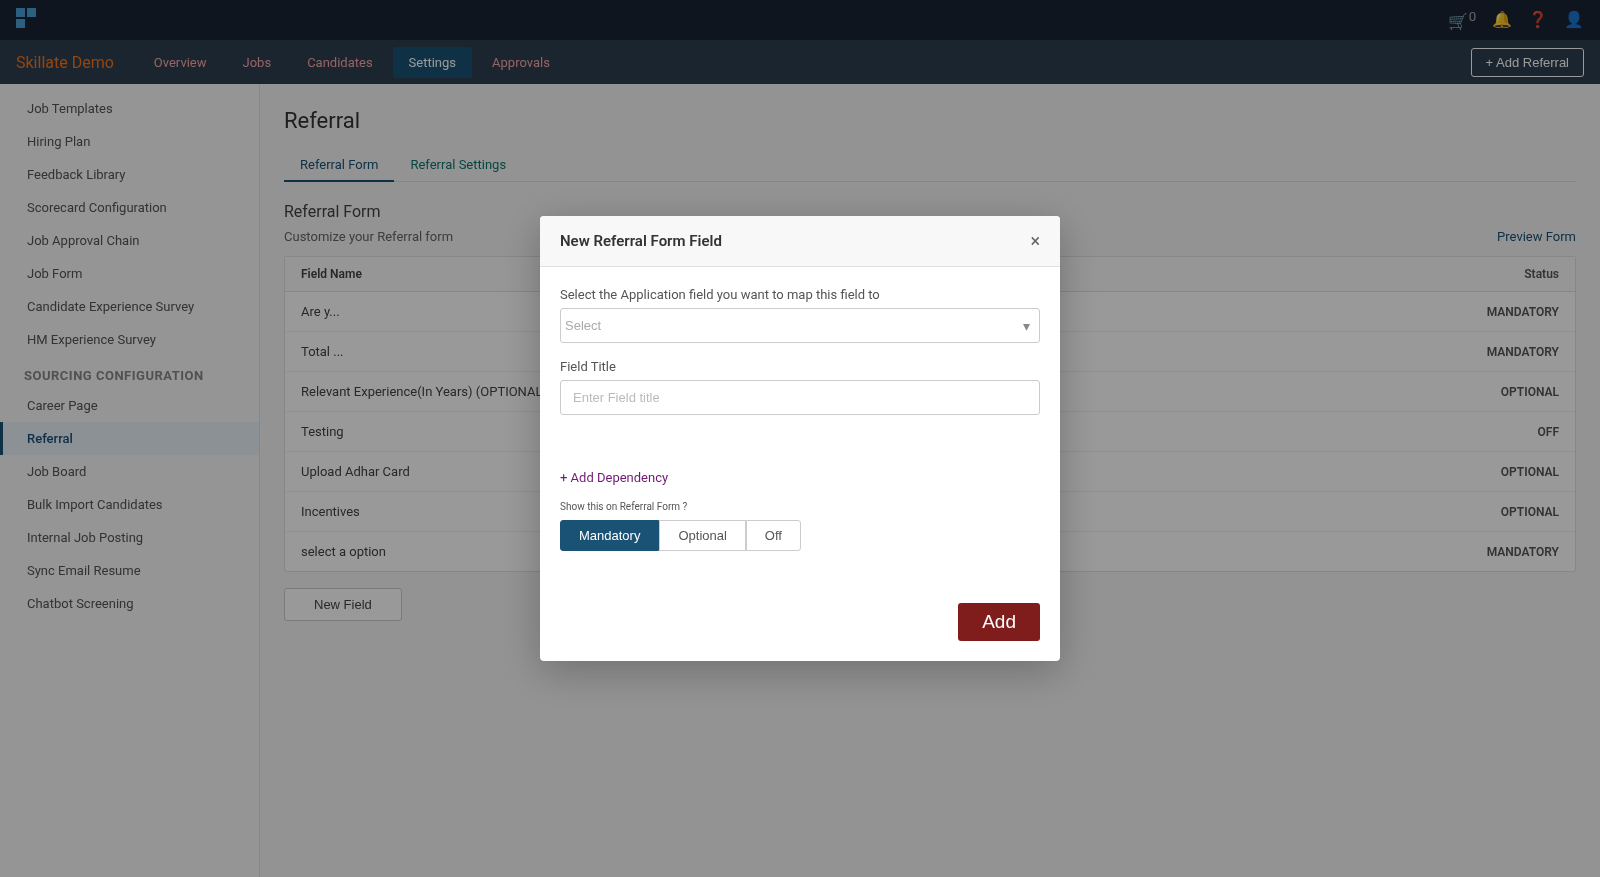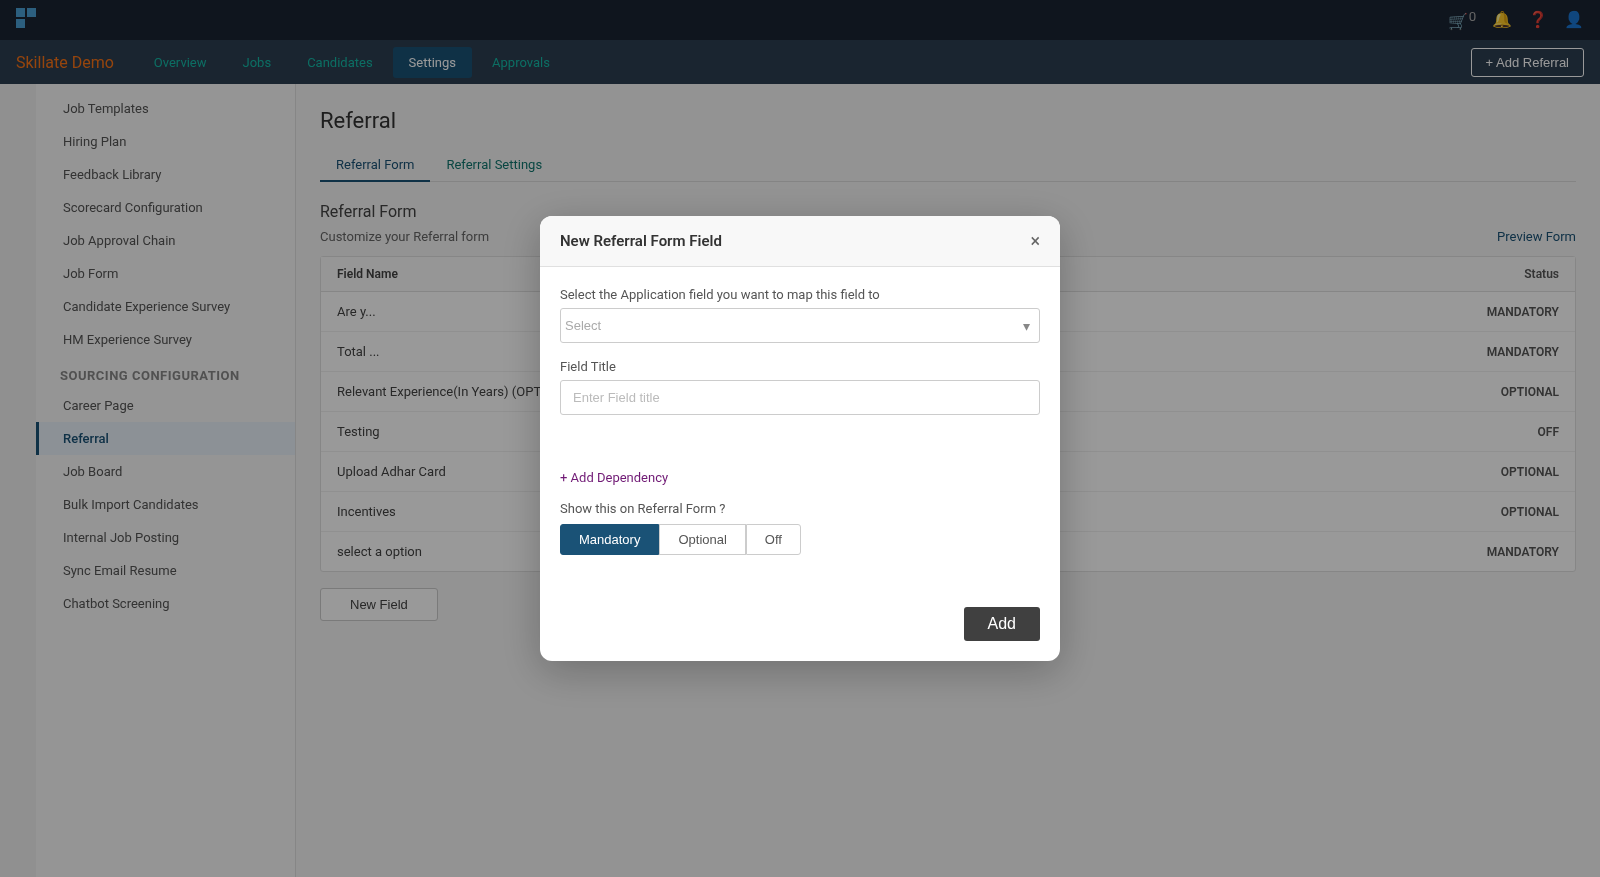--- a/index.html
+++ b/index.html
@@ -42,21 +42,21 @@
       align-items: center;
       padding: 0 16px;
       justify-content: space-between;
     }
     .nav-left {
       display: flex;
       align-items: center;
       gap: 4px;
     }
     .nav-item {
-      color: #14b8a6;
+      color: #fca5a5;
       padding: 8px 16px;
       cursor: pointer;
       border-radius: 3px;
       font-size: 13px;
     }
     .nav-item.active { background: #1a5276; color: white; }
     .nav-right {
       display: flex;
       gap: 8px;
     }
@@ -67,21 +67,20 @@
       padding: 6px 14px;
       border-radius: 3px;
       cursor: pointer;
       font-size: 13px;
     }
 
     
     .main-layout {
       display: flex;
       height: calc(100vh - 84px);
-      margin-left: 36px;
     }
 
     
     .sidebar {
       width: 260px;
       background: #f8f8f8;
       border-right: 1px solid #e0e0e0;
       overflow-y: auto;
       padding: 8px 0;
       flex-shrink: 0;
@@ -202,21 +201,21 @@
       position: fixed;
       top: 0; left: 0; right: 0; bottom: 0;
       background: rgba(0,0,0,0.4);
       display: flex;
       align-items: center;
       justify-content: center;
       z-index: 1000;
     }
     .modal {
       background: white;
-      border-radius: 12px;
+      border-radius: 4px;
       width: 520px;
       box-shadow: 0 10px 40px rgba(0,0,0,0.25);
       overflow: hidden;
     }
     .modal-header {
       background: #f8f8f8;
       padding: 16px 20px;
       display: flex;
       justify-content: space-between;
       align-items: center;
@@ -278,21 +277,21 @@
     .form-input::placeholder { color: #bbb; }
     .add-dependency-link {
       color: #701a75;
       cursor: pointer;
       font-size: 13px;
       display: inline-block;
       margin-bottom: 16px;
       margin-top: 39px;
     }
     .show-referral-label {
-      font-size: 13px;
+      font-size: 10px;
       color: #555;
       margin-bottom: 8px;
     }
     .toggle-group {
       display: flex;
       gap: 0;
       margin-bottom: 20px;
     }
     .toggle-btn {
       padding: 7px 18px;
@@ -308,26 +307,26 @@
       background: #1a5276;
       color: white;
       border-color: #1a5276;
     }
     .modal-footer {
       padding: 12px 20px 20px;
       display: flex;
       justify-content: flex-end;
     }
     .add-btn {
-      background: #404040;
+      background: #7f1d1d;
       color: white;
       border: none;
       padding: 8px 24px;
       border-radius: 3px;
-      font-size: 16px;
+      font-size: 19px;
       cursor: pointer;
     }
   </style>
 </head>
 <body>
 
 <div class="top-bar">
   <div class="logo">
     <span>
       <svg width="28" height="20" viewBox="0 0 28 20">

